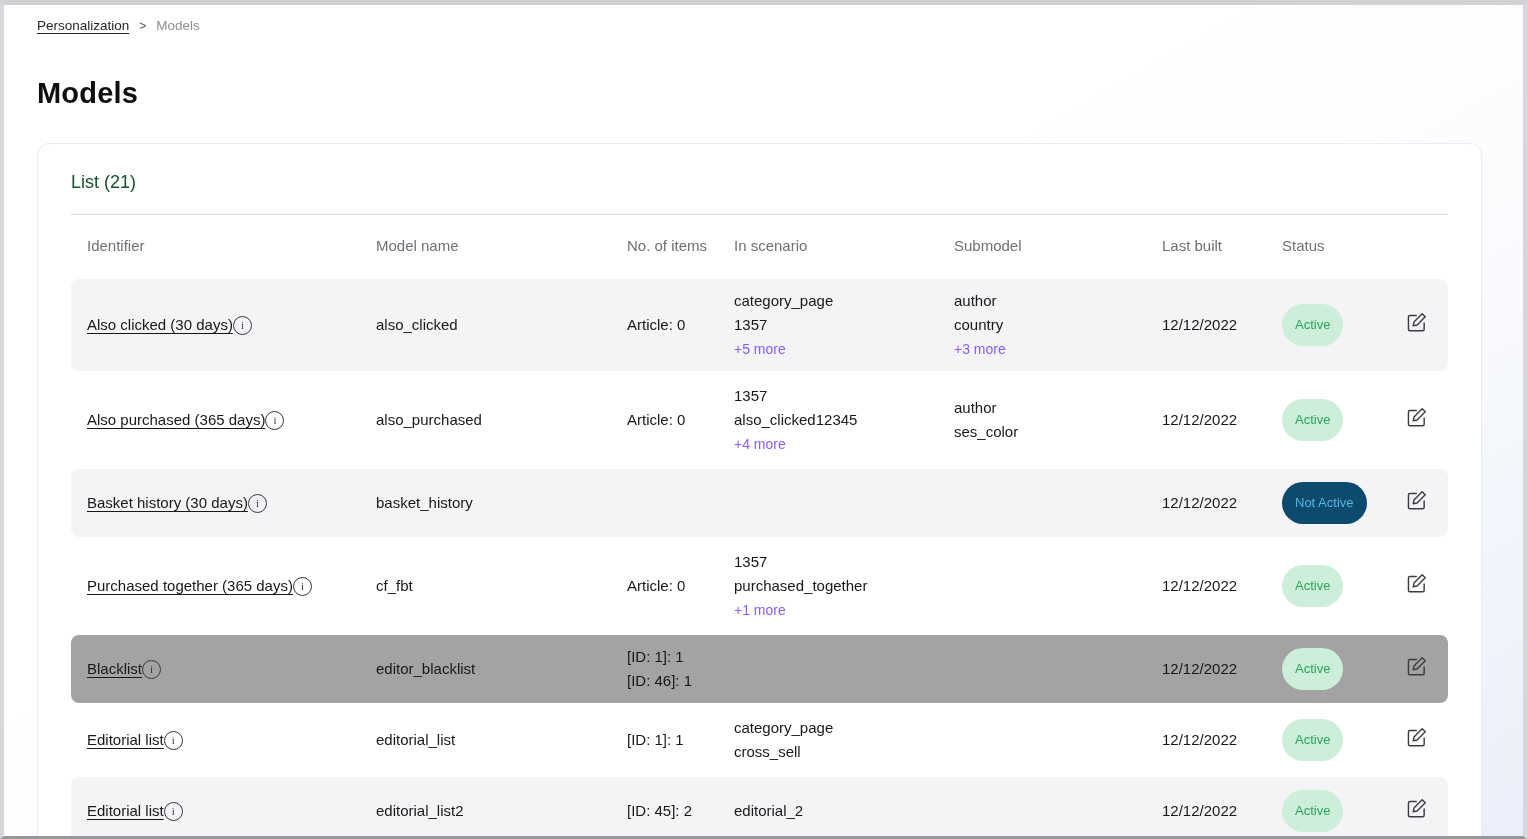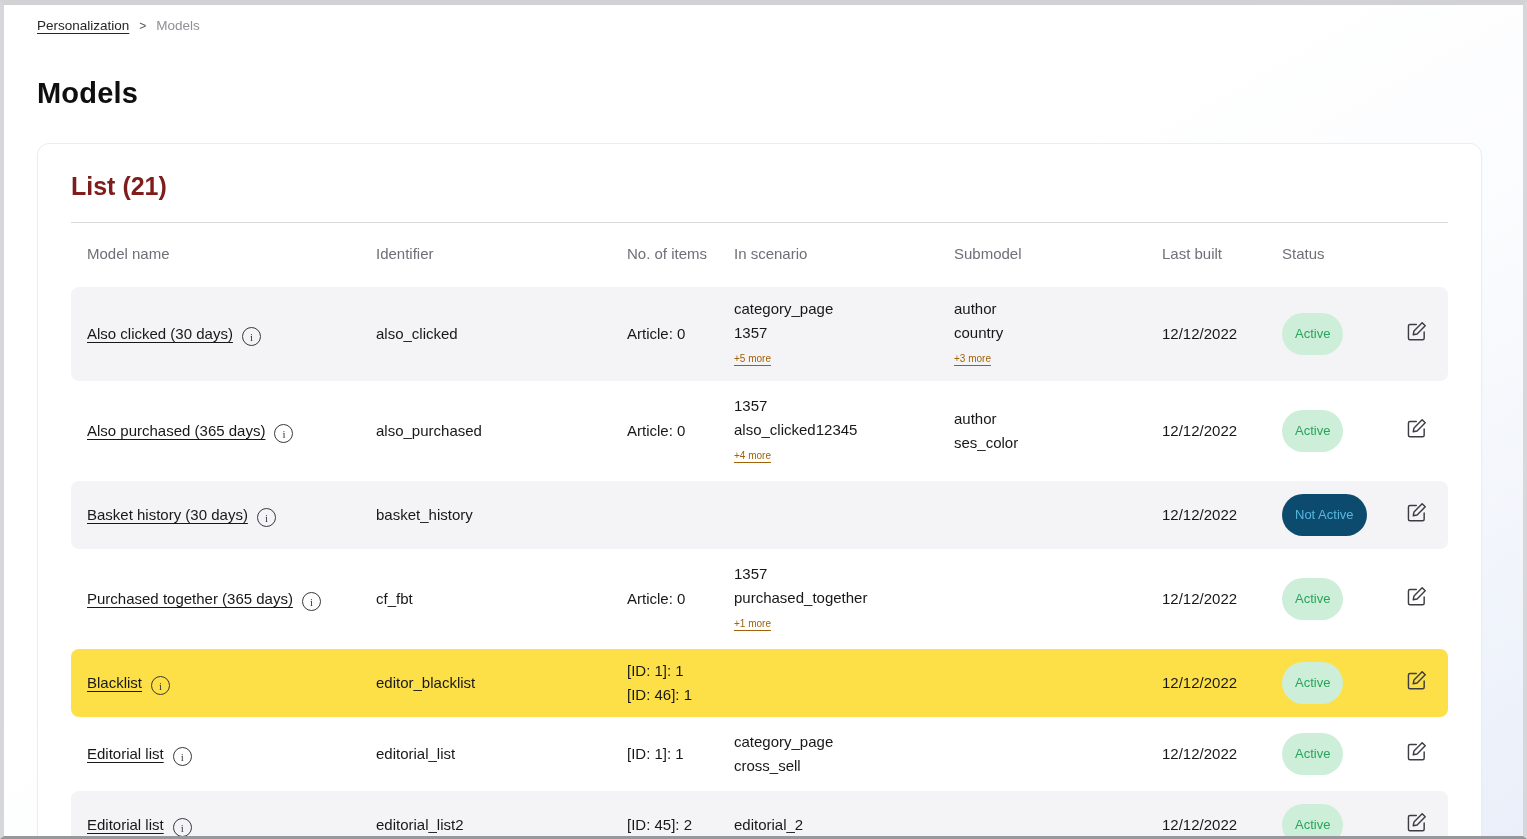--- a/index.html
+++ b/index.html
@@ -13,38 +13,38 @@
   .breadcrumb{display:flex;align-items:center;gap:10px;font-size:13.5px;}
   .crumb-link{color:#27272a;text-decoration:underline;text-underline-offset:3px;cursor:pointer;}
   .crumb-sep{color:#55555c;font-size:12px;}
   .crumb-current{color:#8f8f96;}
   
   .page-title{font-size:29px;font-weight:700;margin:44px 0 0 0;letter-spacing:.2px;color:#0f0f10;}
   
   .card{margin-top:33px;width:1445px;box-sizing:border-box;background:#ffffff;
     border:1px solid #ececf1;border-radius:12px;padding:28px 33px 40px 33px;
     box-shadow:0 1px 2px rgba(40,60,120,.03);}
-  .list-heading{font-size:25px;font-weight:700;color:#7f1d1d;}
+  .list-heading{font-size:18px;font-weight:400;color:#14532d;}
   .divider{height:1px;background:#d9d9de;margin-top:21px;}
   
   .thead,.row{display:grid;
     grid-template-columns:289px 251px 107px 220px 208px 120px 109px 57px;
     padding-left:16px;align-items:center;}
   .thead{font-size:13px;color:#6f6f78;padding-top:19px;padding-bottom:21px;}
   .row{min-height:68px;border-radius:8px;margin-bottom:3px;
     padding-top:10px;padding-bottom:10px;box-sizing:border-box;}
   .row.striped{background:#f4f4f6;}
   .cell{font-size:15px;line-height:24px;padding-right:14px;box-sizing:border-box;}
-  .col-model{display:flex;align-items:flex-end;gap:9px;}
+  .col-model{display:flex;align-items:center;gap:0;}
   .model-link{color:#18181b;text-decoration:underline;text-underline-offset:3px;cursor:pointer;}
   .info-icon{flex:0 0 auto;width:17px;height:17px;border:1.2px solid #38383d;border-radius:50%;
     display:inline-flex;align-items:center;justify-content:center;
     font-size:11px;color:#38383d;cursor:pointer;font-family:"Liberation Serif",serif;}
   .line{line-height:24px;}
-  .more-link{display:inline-block;font-size:10px;color:#a16207;text-decoration:underline;
+  .more-link{display:inline-block;font-size:14px;color:#8b5cf6;
     text-underline-offset:3px;cursor:pointer;line-height:24px;}
   .badge{display:inline-block;border-radius:999px;padding:12px 13px;font-size:13px;line-height:18px;}
   .edit-btn{background:none;border:none;padding:2px;cursor:pointer;display:inline-flex;
     align-items:center;justify-content:center;margin-left:8px;}
   .col-edit{text-align:center;}
 </style>
 </head>
 <body>
 
 <div class="frame">
@@ -56,22 +56,22 @@
       <span class="crumb-current">Models</span>
     </nav>
 
     <h1 class="page-title">Models</h1>
 
     <section class="card">
       <div class="list-heading">List (21)</div>
       <div class="divider"></div>
 
       <div class="thead">
+        <div class="cell">Identifier</div>
         <div class="cell">Model name</div>
-        <div class="cell">Identifier</div>
         <div class="cell">No. of items</div>
         <div class="cell">In scenario</div>
         <div class="cell">Submodel</div>
         <div class="cell">Last built</div>
         <div class="cell">Status</div>
         <div class="cell"></div>
       </div>
 
       <div id="table-body">
   <div class="row striped" style="background: rgb(244, 244, 246);">
@@ -176,21 +176,21 @@
         <span style="display:inline-flex;">
           <svg width="23" height="23" viewBox="0 0 24 24" fill="none" stroke="#3c3c42" stroke-width="1.5" stroke-linecap="round" stroke-linejoin="round">
             <path d="M20 12.5V19a1.6 1.6 0 0 1-1.6 1.6H5.2A1.6 1.6 0 0 1 3.6 19V6.2a1.6 1.6 0 0 1 1.6-1.6h6.6"></path>
             <path d="M17.9 2.9l3.2 3.2L12.6 14.6l-4 .8.8-4z"></path>
           </svg>
         </span>
       </button>
     </div>
   </div>
 
-  <div class="row striped" style="background: #fde047;">
+  <div class="row striped" style="background: #a3a3a3;">
     <div class="cell col-model">
       <a class="model-link">Blacklist</a>
       <span class="info-icon">i</span>
     </div>
     <div class="cell col-identifier">editor_blacklist</div>
     <div class="cell col-items">
               <div class="line">[ID: 1]: 1</div>
               <div class="line">[ID: 46]: 1</div>
             </div>
     <div class="cell col-scenario"></div>

